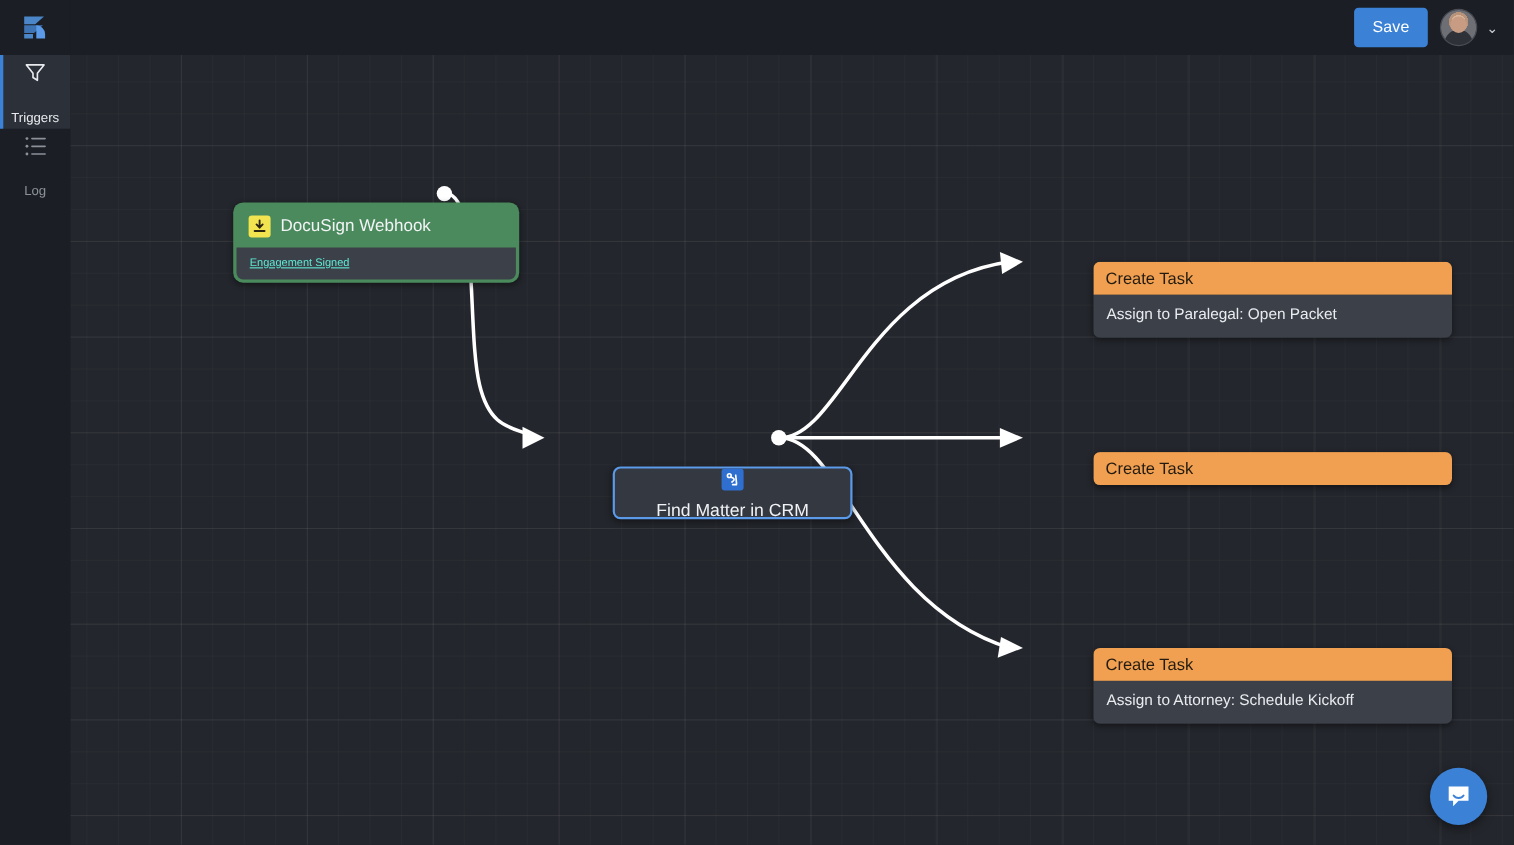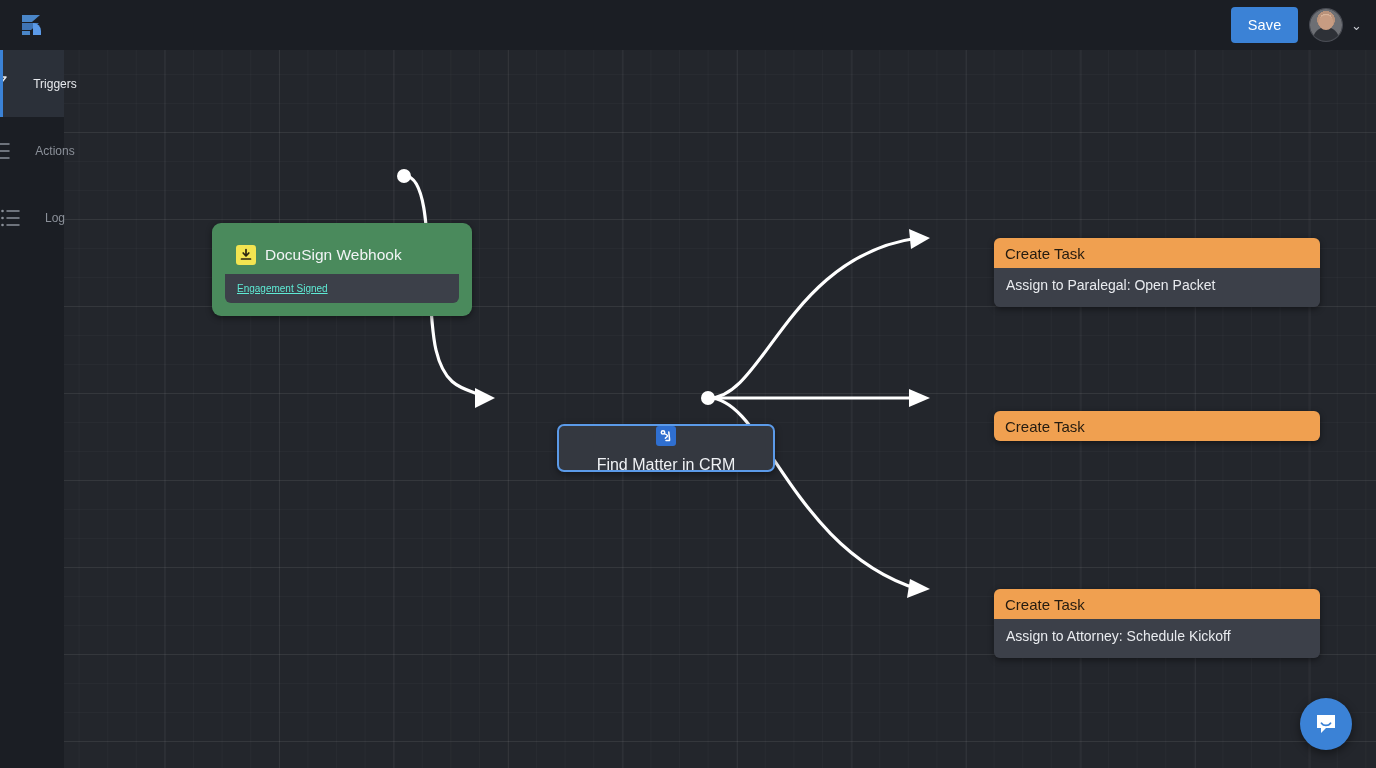--- a/index.html
+++ b/index.html
@@ -44,21 +44,21 @@
   
   .rail {
     position:absolute; left:0; top:0; width:64px; height:768px;
     background:#1b1e24; z-index:50;
   }
   .logo {
     height:50px; display:flex; align-items:center; justify-content:center;
   }
   .rail-item {
     position:relative; height:67px;
-    display:flex; flex-direction:row; align-items:center; justify-content:center;
+    display:flex; flex-direction:column; align-items:center; justify-content:center;
     gap:24px; cursor:pointer; color:#8b9099; font-size:12px;
   }
   .rail-item.active { background:#2b3039; color:#e8eaee; }
   .rail-item.active::before{
     content:""; position:absolute; left:0; top:0; bottom:0; width:3px; background:#3b82d6;
   }
   .rail-item svg { display:block; }
   .rail-label { line-height:1; }
 
   
@@ -74,23 +74,22 @@
     background-position:-14px -5px, -14px -5px, -14px -5px, -14px -5px;
     overflow:hidden;
   }
   #edges { position:absolute; left:0; top:0; width:1312px; height:718px; pointer-events:none; z-index:5; }
 
   
   .node { position:absolute; z-index:10; }
 
   .node-trigger {
     left:148px; top:134px; width:260px;
-    border-radius:9px; background:#4a8a5c; padding:13px;
+    border-radius:9px; background:#4a8a5c; padding:3px;
     box-shadow:0 2px 6px rgba(0,0,0,.45);
-    margin-top:39px;
   }
   .node-trigger .hdr {
     height:38px; display:flex; align-items:center; gap:9px;
     padding:0 11px; color:#f2f4f6; font-size:15.5px; border-radius:6px 6px 0 0;
   }
   .node-trigger .body {
     background:#3c4049; border-radius:0 0 6px 6px;
     padding:9px 12px; color:#5eead4; font-size:10px;text-decoration:underline;
   }
   .ico-sq {
@@ -151,31 +150,20 @@
 
     <div class="rail-item active">
       <span>
         <svg width="22" height="22" viewBox="0 0 22 22" fill="none" stroke="#e8eaee" stroke-width="1.5" stroke-linejoin="round">
           <path d="M3 4 H19 L13 11.5 V18 L9 15.5 V11.5 Z"></path>
         </svg>
       </span>
       <span class="rail-label">Triggers</span>
     </div>
 
-    <div class="rail-item">
-      <span>
-        <svg width="22" height="20" viewBox="0 0 22 20" fill="none" stroke="#8b9099" stroke-width="1.5" stroke-linecap="round">
-          <path d="M8 3 H20 M8 10 H20 M8 17 H20"></path>
-          <circle cx="3.5" cy="3" r="1.6"></circle>
-          <circle cx="3.5" cy="10" r="1.6"></circle>
-          <circle cx="3.5" cy="17" r="1.6"></circle>
-        </svg>
-      </span>
-      <span class="rail-label">Actions</span>
-    </div>
 
     <div class="rail-item">
       <span>
         <svg width="22" height="20" viewBox="0 0 22 20" fill="none" stroke="#8b9099" stroke-width="1.5" stroke-linecap="round">
           <path d="M8 3 H20 M8 10 H20 M8 17 H20"></path>
           <circle cx="3.5" cy="3" r="1.3" fill="#8b9099" stroke="none"></circle>
           <circle cx="3.5" cy="10" r="1.3" fill="#8b9099" stroke="none"></circle>
           <circle cx="3.5" cy="17" r="1.3" fill="#8b9099" stroke="none"></circle>
         </svg>
       </span>

